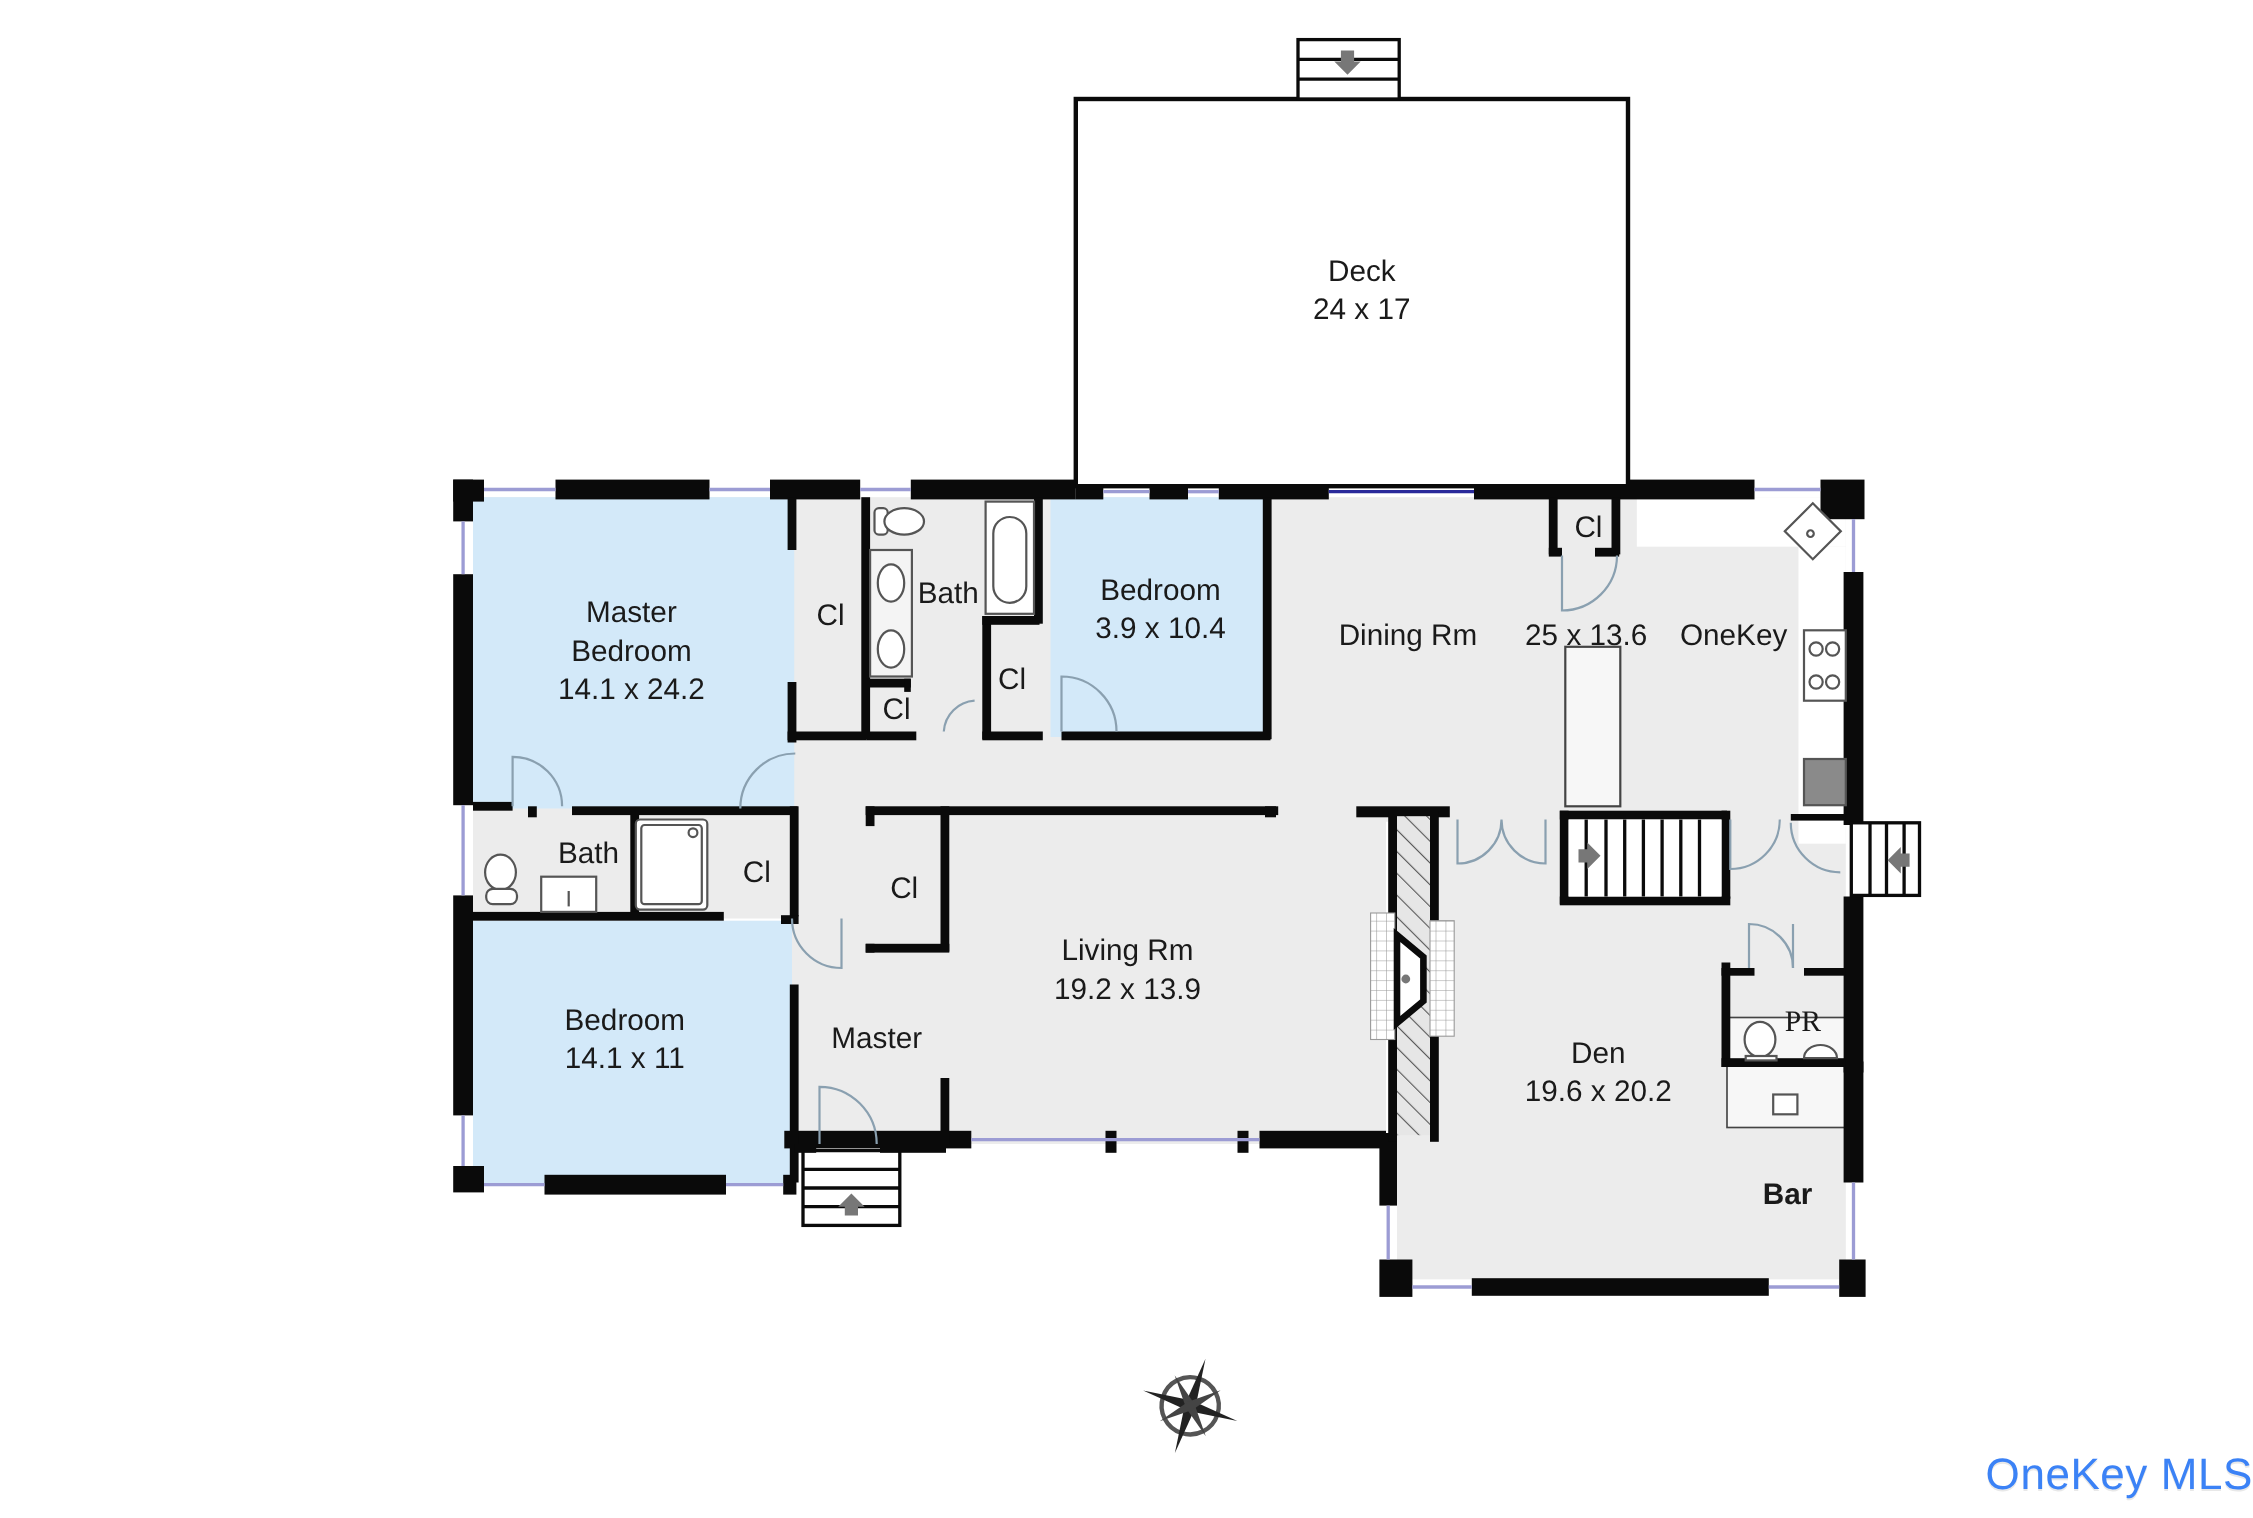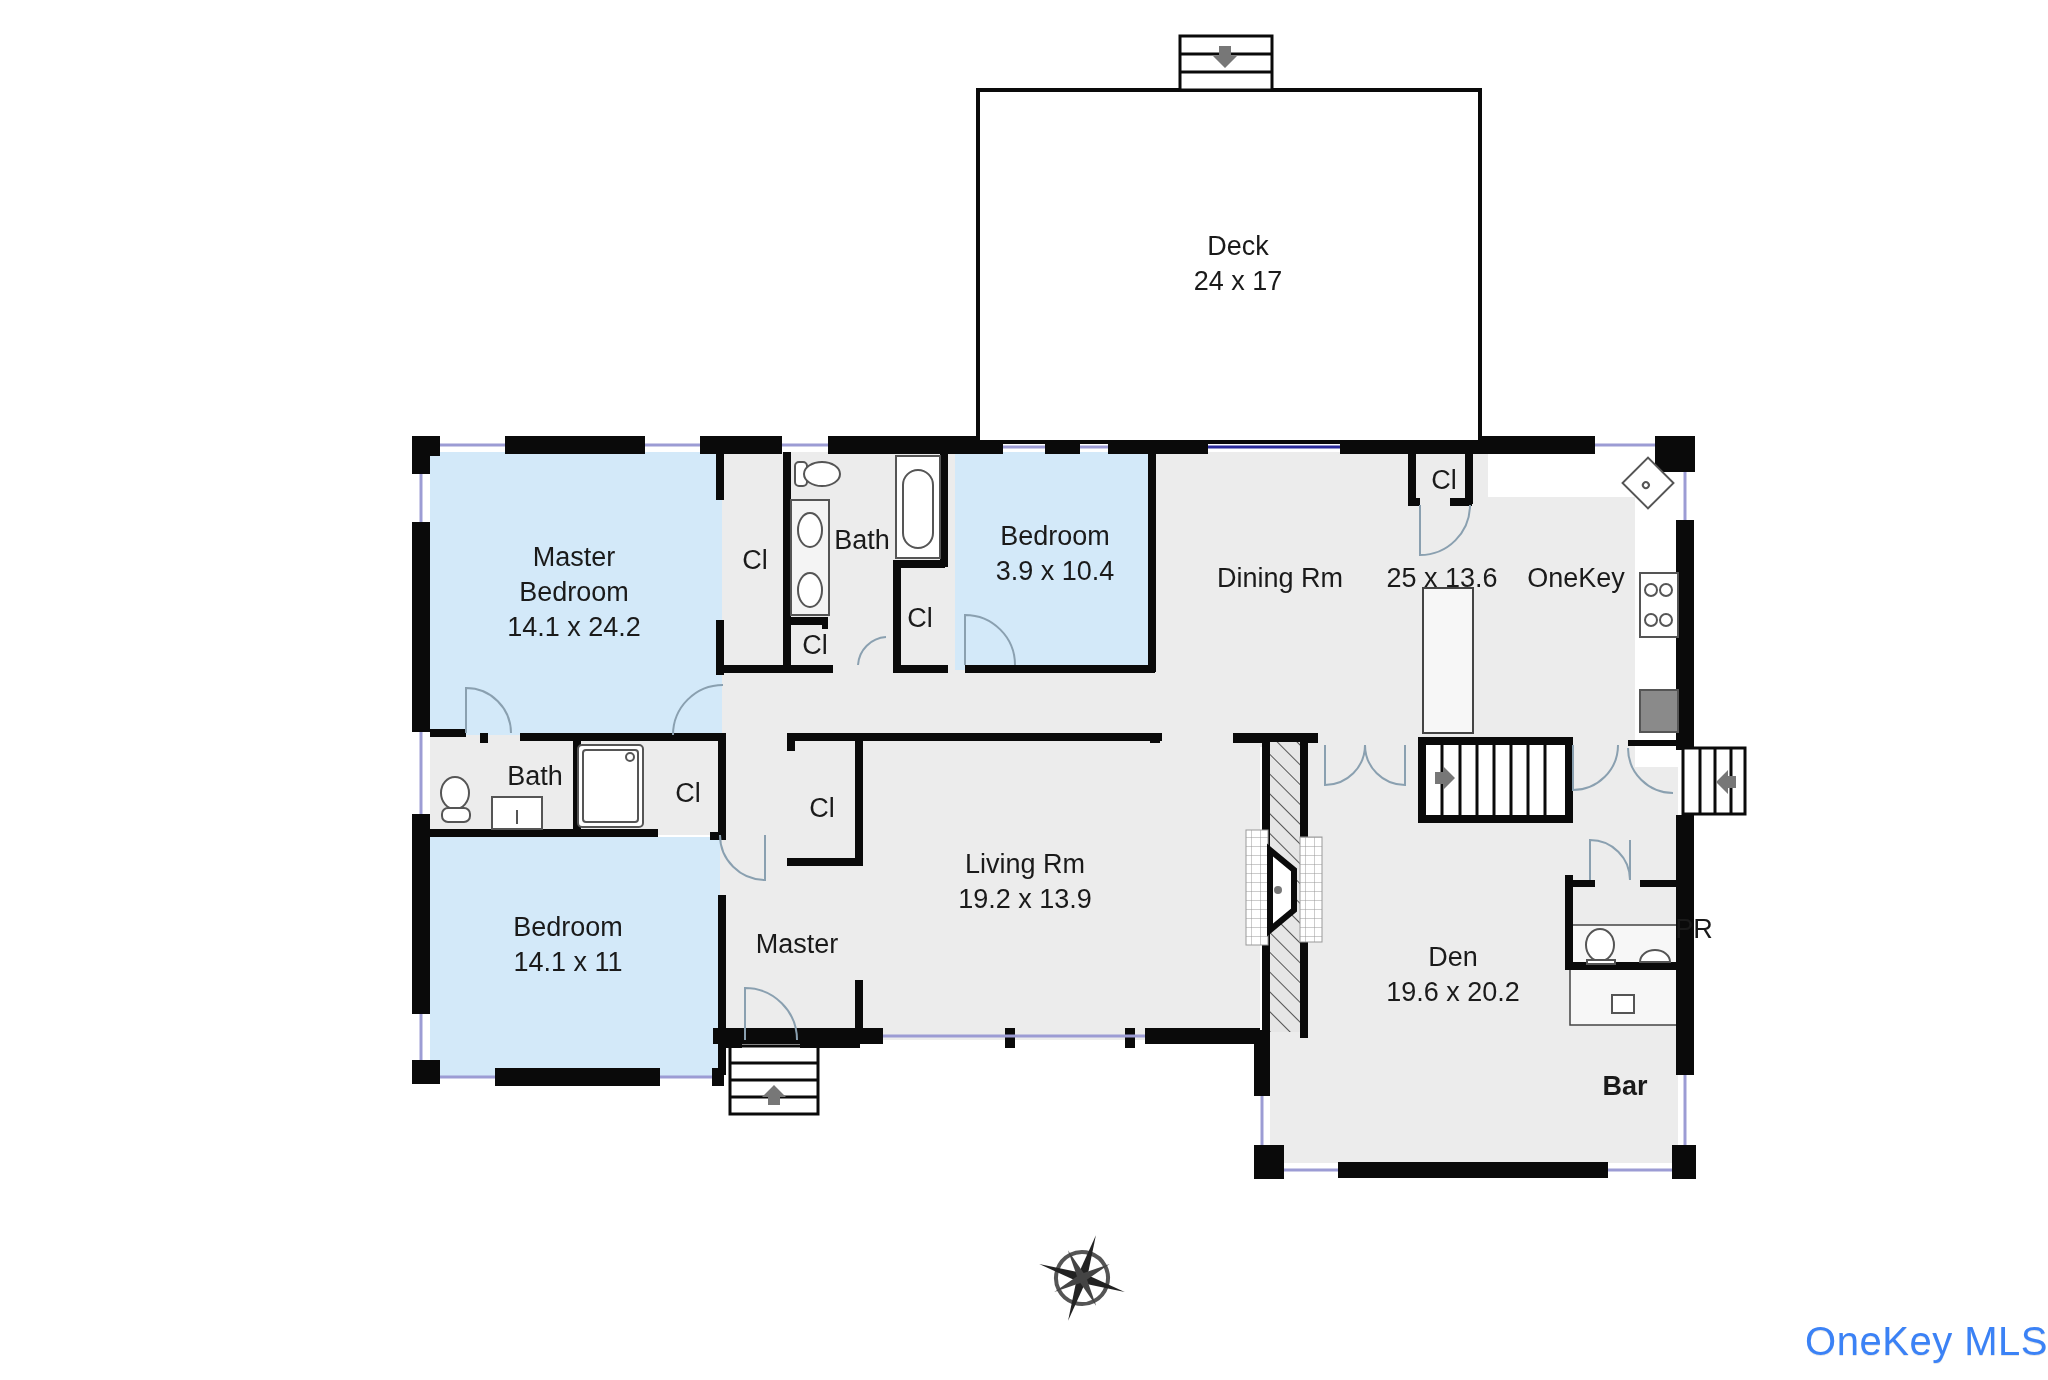--- a/index.html
+++ b/index.html
@@ -338,20 +338,20 @@
   <span>Master</span>
 </div>
 <div class="lbl" style="left:1025px;top:882px;">
   <span>Living Rm</span>
   <span>19.2 x 13.9</span>
 </div>
 <div class="lbl" style="left:1453px;top:975px;">
   <span>Den</span>
   <span>19.6 x 20.2</span>
 </div>
-<div class="lbl" style="left:1694px;top:929px;">
+<div class="lbl" style="left:1639px;top:929px;font-family:Liberation Serif, serif;">
   <span>PR</span>
 </div>
 <div class="lbl" style="left:1625px;top:1086px;font-weight:bold;">
   <span>Bar</span>
 </div>
 
 <div class="watermark">OneKey MLS</div>
 
 </body></html>

